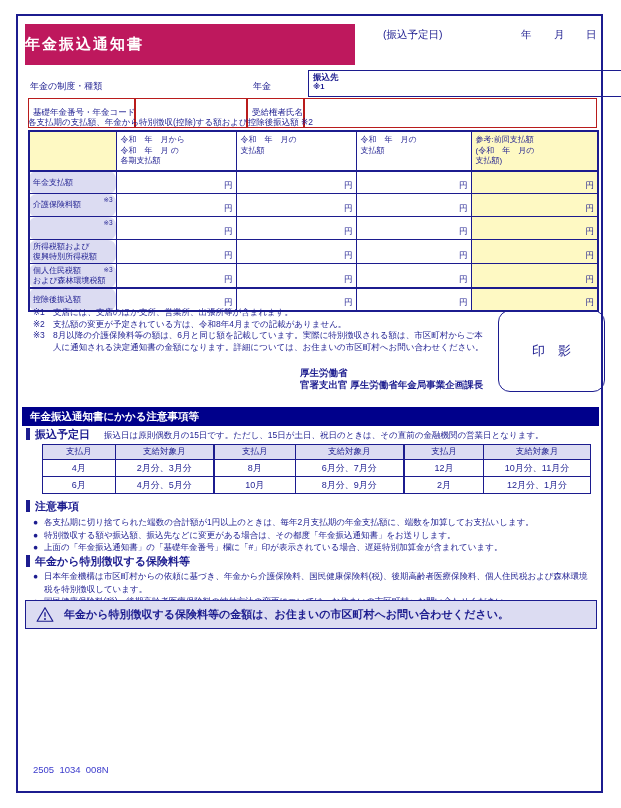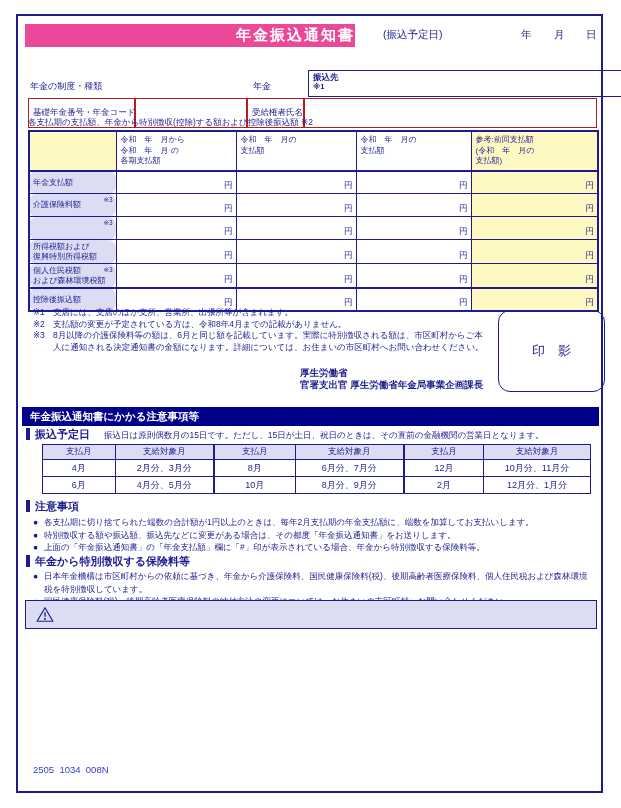--- a/index.html
+++ b/index.html
@@ -4,22 +4,22 @@
 <style>
   html,body{margin:0;padding:0;}
   body{
     width:621px;height:808px;position:relative;background:#fff;overflow:hidden;
     font-family:"Liberation Sans","DejaVu Sans",sans-serif;
     color:#1c1c8f;-webkit-font-smoothing:antialiased;
   }
   .abs{position:absolute;}
   .page-border{left:16px;top:14px;width:587px;height:779px;border:2px solid #1c1c8f;box-sizing:border-box;}
   
-  .title-bar{left:25px;top:24px;width:330px;height:23px;background:#ec4899;color:#fff;
-    font-weight:bold;font-size:15px;display:flex;align-items:center;justify-content:flex-end;letter-spacing:2px;}
+  .title-bar{left:25px;top:24px;width:330px;height:41px;background:#be185d;color:#fff;
+    font-weight:bold;font-size:15px;display:flex;align-items:center;justify-content:flex-start;letter-spacing:2px;}
   .date-row span{position:absolute;top:28px;font-size:10.5px;color:#1c1c8f;}
   
   .plain-lbl{font-size:9px;color:#1c1c8f;}
   .payee-box{left:308px;top:70px;width:329px;height:27px;border:1px solid #1c1c8f;box-sizing:border-box;padding:1px 4px;font-weight:bold;}
   .payee-box .pl{font-size:8.5px;line-height:10px;}
   .payee-box .pr{font-size:7.5px;line-height:9px;}
   .info-b{left:28px;top:98px;width:569px;height:17px;display:flex;box-sizing:border-box;}
   .info-b .cell{border:1px solid #b91c1c;box-sizing:border-box;height:30px;display:flex;align-items:center;
     padding:0 4px;font-size:8.5px;white-space:nowrap;overflow:hidden;}
   .caption{left:28px;top:117px;font-size:8.5px;}
@@ -274,21 +274,21 @@
   <div class="bullet">
     <span class="dot">●</span>
     <span class="txt">各支払期に切り捨てられた端数の合計額が1円以上のときは、毎年2月支払期の年金支払額に、端数を加算してお支払いします。</span>
   </div>
   <div class="bullet">
     <span class="dot">●</span>
     <span class="txt">特別徴収する額や振込額、振込先などに変更がある場合は、その都度「年金振込通知書」をお送りします。</span>
   </div>
   <div class="bullet">
     <span class="dot">●</span>
-    <span class="txt">上面の「年金振込通知書」の「年金支払額」欄に「#」印が表示されている場合、年金から特別徴収する保険料等。</span>
+    <span class="txt">上面の「年金振込通知書」の「基礎年金番号」欄に「#」印が表示されている場合、遅延特別加算金が含まれています。</span>
   </div>
 </div>
 
 <div class="abs h-line" style="left:26px;top:555px">
   <span class="h">年金から特別徴収する保険料等</span>
 </div>
 <div class="abs bullets" style="left:33px;top:570px;width:560px">
   <div class="bullet">
     <span class="dot">●</span>
     <span class="txt">日本年金機構は市区町村からの依頼に基づき、年金から介護保険料、国民健康保険料(税)、後期高齢者医療保険料、個人住民税および森林環境税を特別徴収しています。</span>
@@ -300,15 +300,16 @@
 </div>
 
 <div class="abs warn">
   <span class="warn-icon">
     <svg width="18" height="17" viewBox="0 0 24 22">
       <path d="M12 2 L22.5 20 L1.5 20 Z" fill="none" stroke="#1c1c8f" stroke-width="1.6" stroke-linejoin="round"></path>
       <line x1="12" y1="8" x2="12" y2="14" stroke="#1c1c8f" stroke-width="1.8"></line>
       <circle cx="12" cy="17" r="1.3" fill="#1c1c8f"></circle>
     </svg>
   </span>
+  <span class="txt">年金から特別徴収する保険料等の金額は、お住まいの市区町村へお問い合わせください。</span>
 </div>
 
 <div class="abs footer">2505  1034  008N</div>
 
 </body></html>

